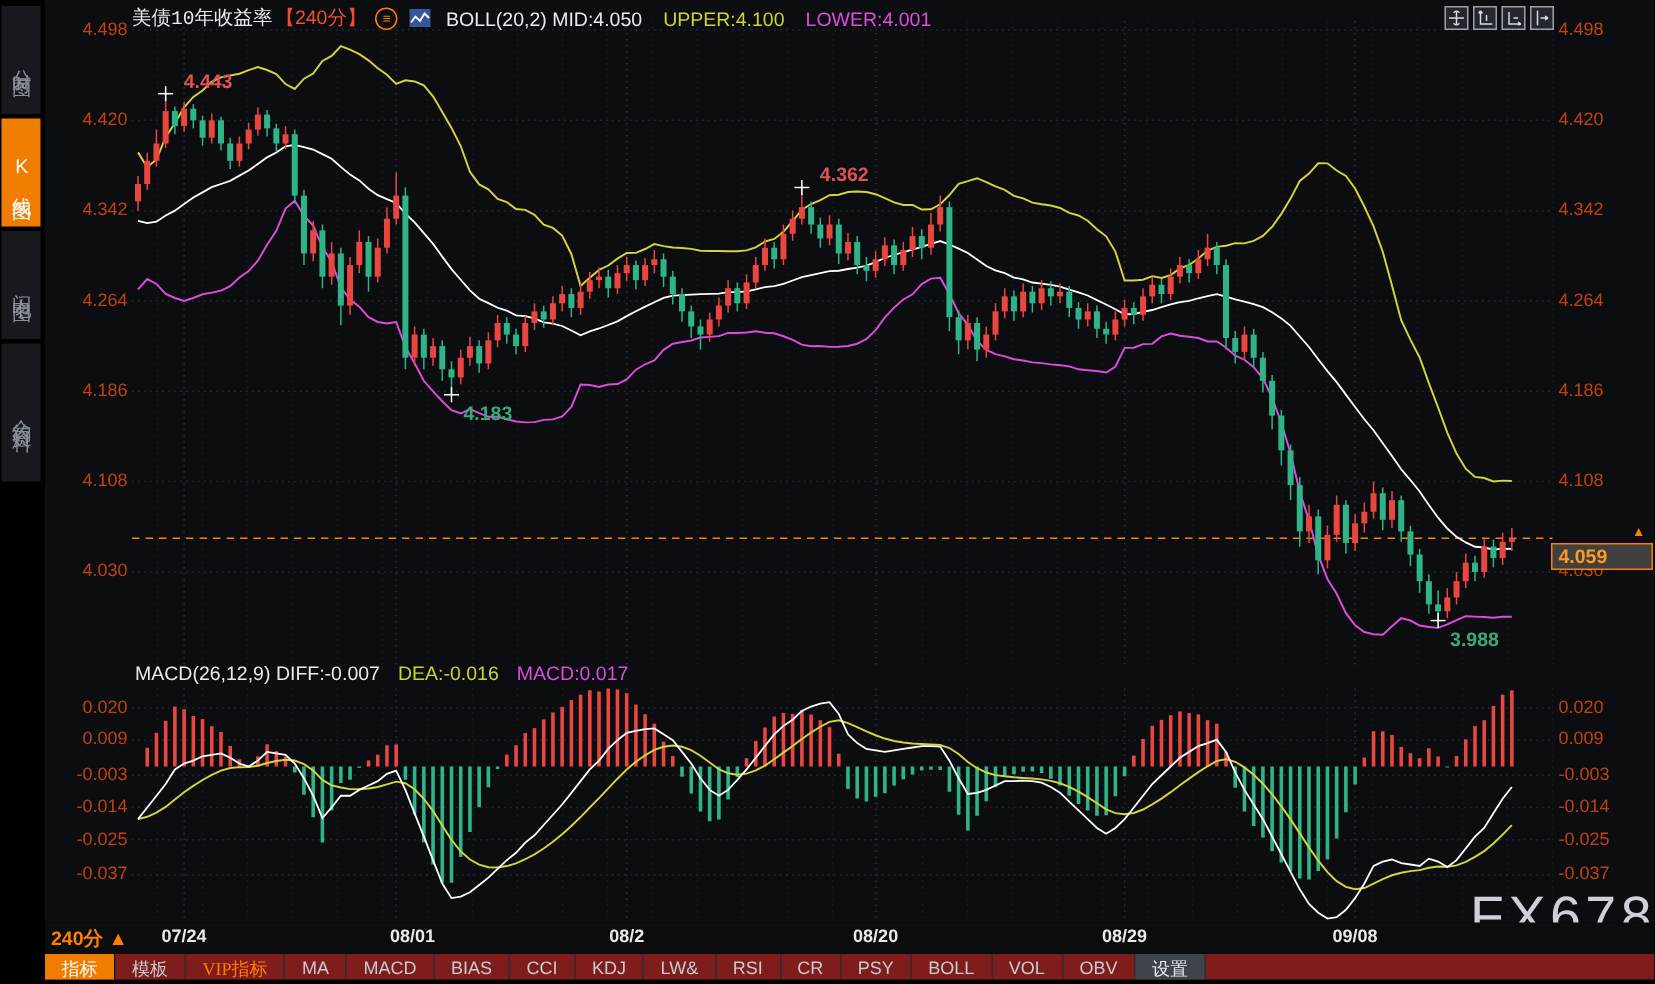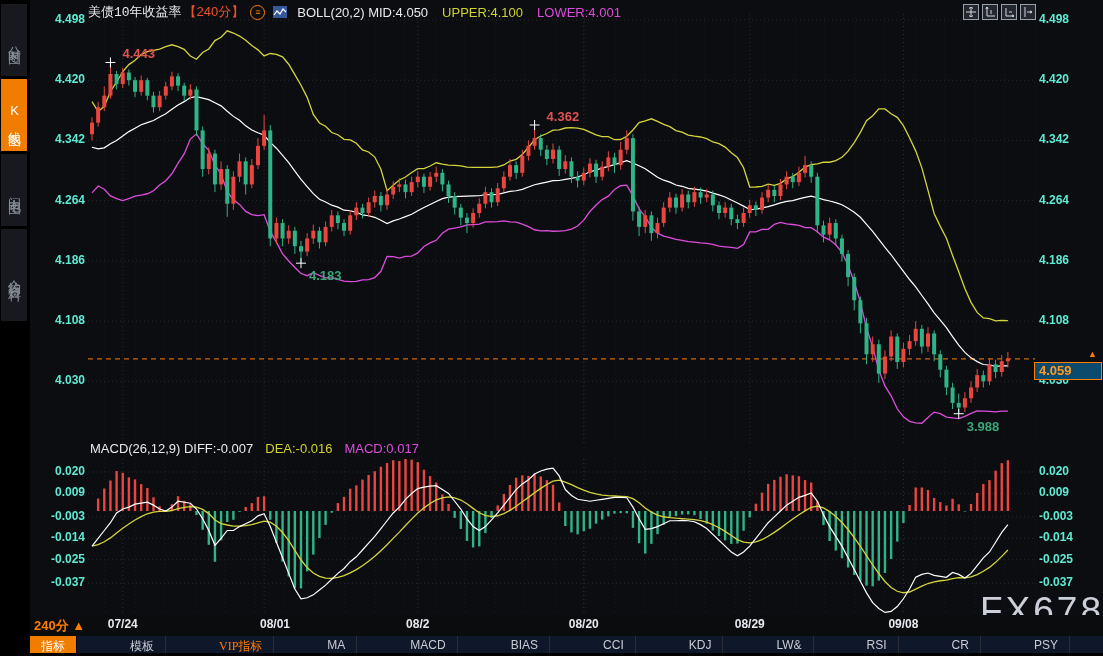--- a/index.html
+++ b/index.html
@@ -27,35 +27,35 @@
   .mini-chart-ic svg{position:absolute;left:0;top:0;}
   
   #tools{position:absolute;left:963px;top:4px;z-index:6;display:flex;gap:3px;}
   .tool{width:14px;height:14px;border:1px solid #9aa0a8;background:#24272d;display:flex;align-items:center;justify-content:center;cursor:pointer;}
   
   #macd-hdr{position:absolute;left:90px;top:441px;font-size:13px;z-index:6;white-space:nowrap;}
   #macd-hdr .w{color:#e8eaee;}
   #macd-hdr .y{color:#cfd22f;margin-left:12px;}
   #macd-hdr .m{color:#dd4ddd;margin-left:12px;}
   
-  .axlab{position:absolute;font-size:12px;color:#5eead4;z-index:4;font-weight:bold;}
+  .axlab{position:absolute;font-size:12px;color:#c2410c;z-index:4;}
   .axlab.left{left:36px;width:49px;text-align:right;}
   .axlab.right{left:1039px;width:58px;text-align:left;}
   
   #price-box{position:absolute;left:1034px;top:362px;width:62px;height:16px;border:1px solid #ff7e00;
-    background:#0c4a6e;color:#ff9a1e;font-size:13px;font-weight:bold;line-height:16px;padding-left:4px;z-index:7;}
+    background:#404040;color:#ff9a1e;font-size:13px;font-weight:bold;line-height:16px;padding-left:4px;z-index:7;}
   #price-arrow{position:absolute;left:1088px;top:349px;color:#ff7e00;font-size:9px;z-index:7;}
   
   #watermark{position:absolute;left:968px;top:590px;font-size:37px;color:#ccd1d9;letter-spacing:3px;z-index:3;margin-left:12px;}
   
   #status{position:absolute;left:30px;top:615px;width:1073px;height:21px;background:#0b0c0e;z-index:5;}
   #status .period{position:absolute;left:4px;top:2px;color:#ff7e00;font-size:13px;font-weight:bold;cursor:pointer;}
   .datelab{position:absolute;top:2px;width:46px;text-align:center;color:#e6e9ee;font-size:12px;font-weight:bold;}
   
-  #toolbar{position:absolute;left:30px;top:636px;width:1073px;height:17px;background:#0f172a;display:flex;align-items:stretch;z-index:5;gap:42px;}
+  #toolbar{position:absolute;left:30px;top:636px;width:1073px;height:17px;background:#7f1d1d;display:flex;align-items:stretch;z-index:5;}
   .tb-item{color:#c8ccd2;font-size:12px;padding:2px 11px 0 11px;border-right:1px solid #2a2d33;cursor:pointer;white-space:nowrap;}
   .tb-item.active{background:#f07c00;color:#fff;border-right:1px solid #000;}
   .tb-item.vip{color:#ff7e00;font-family:Liberation Serif, serif;}
   .tb-item.boxed{background:#3f434a;color:#e6e9ee;}
 </style>
 </head>
 <body>
 <div id="app">
 
   <div id="sidebar">

